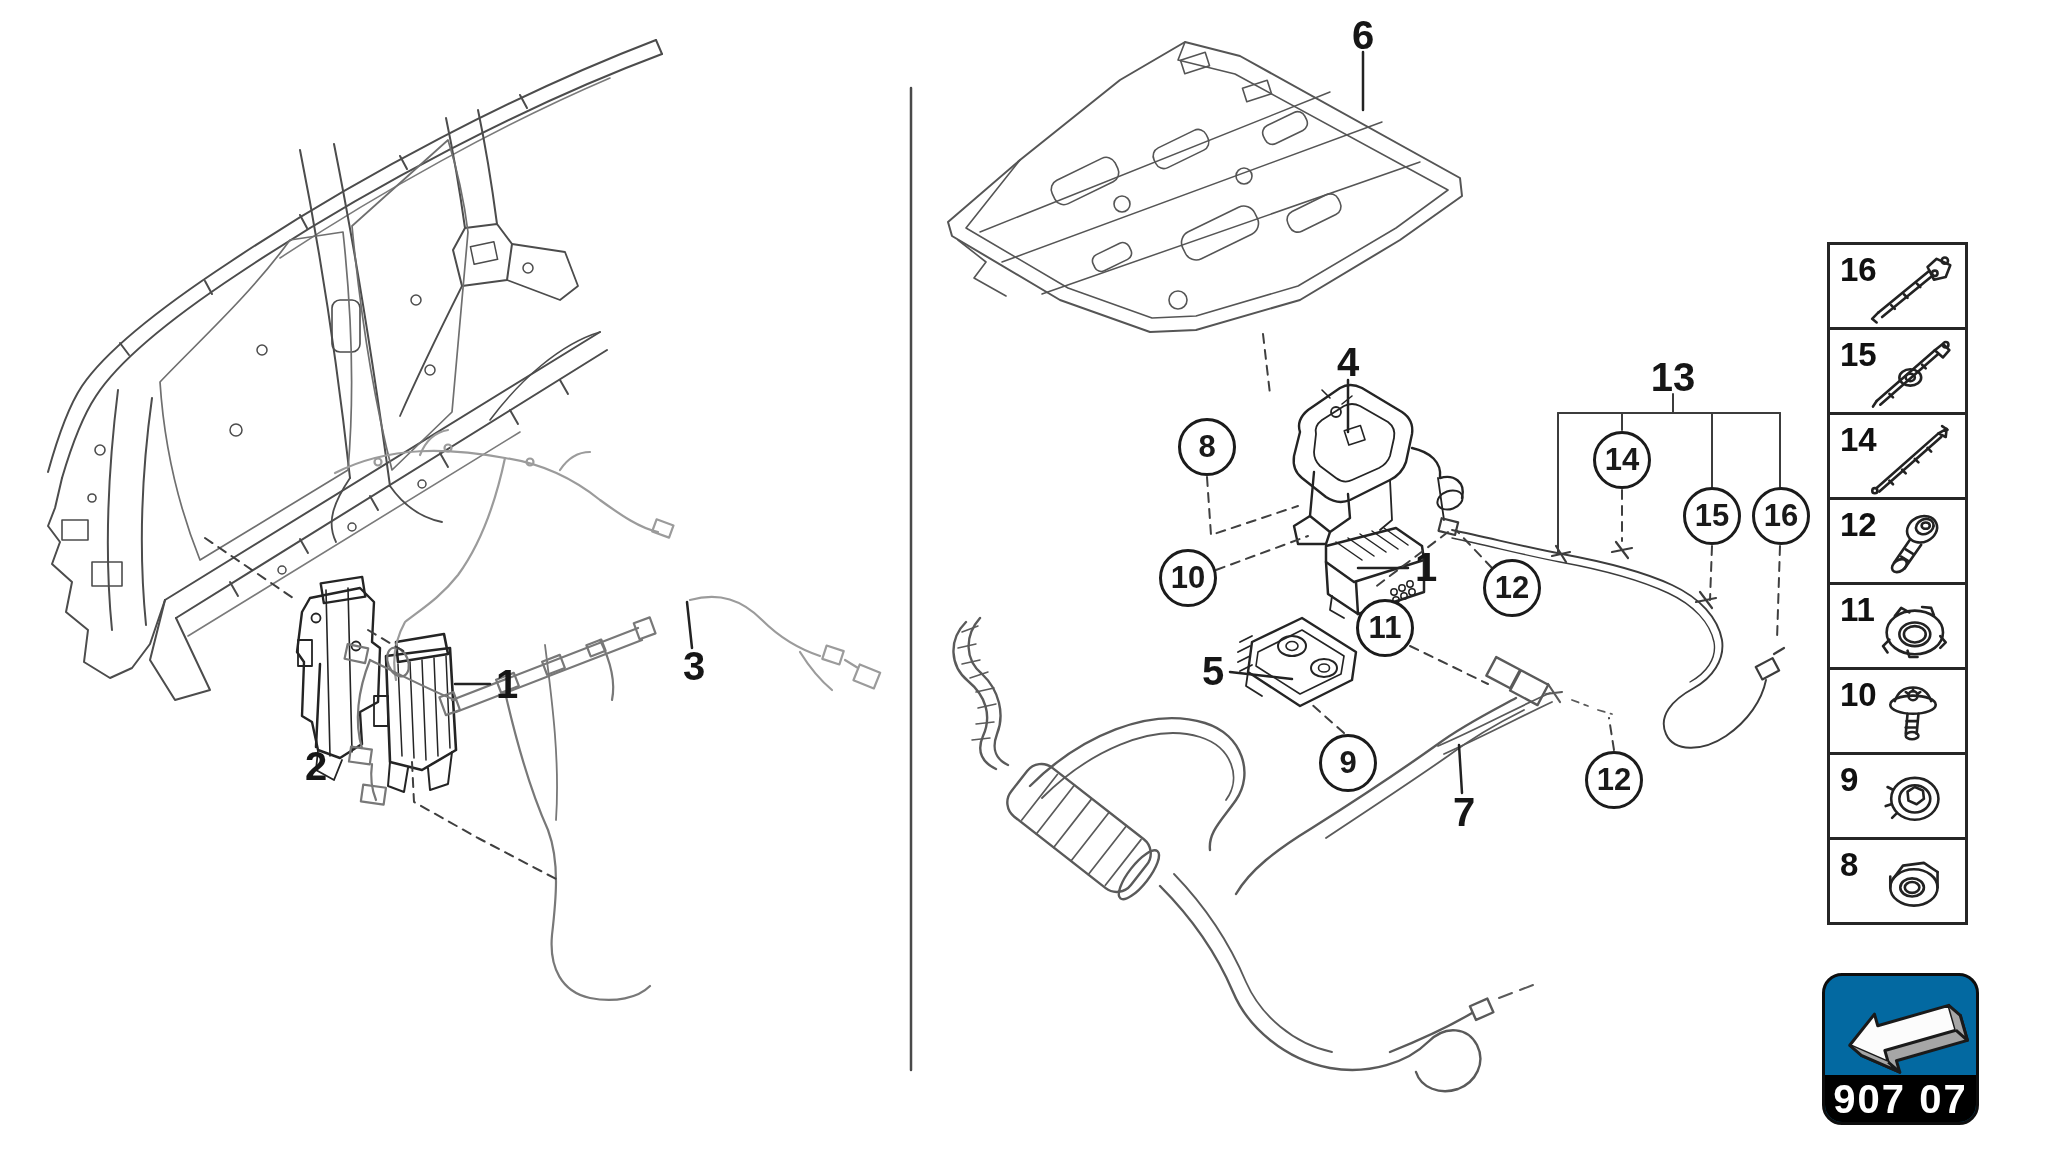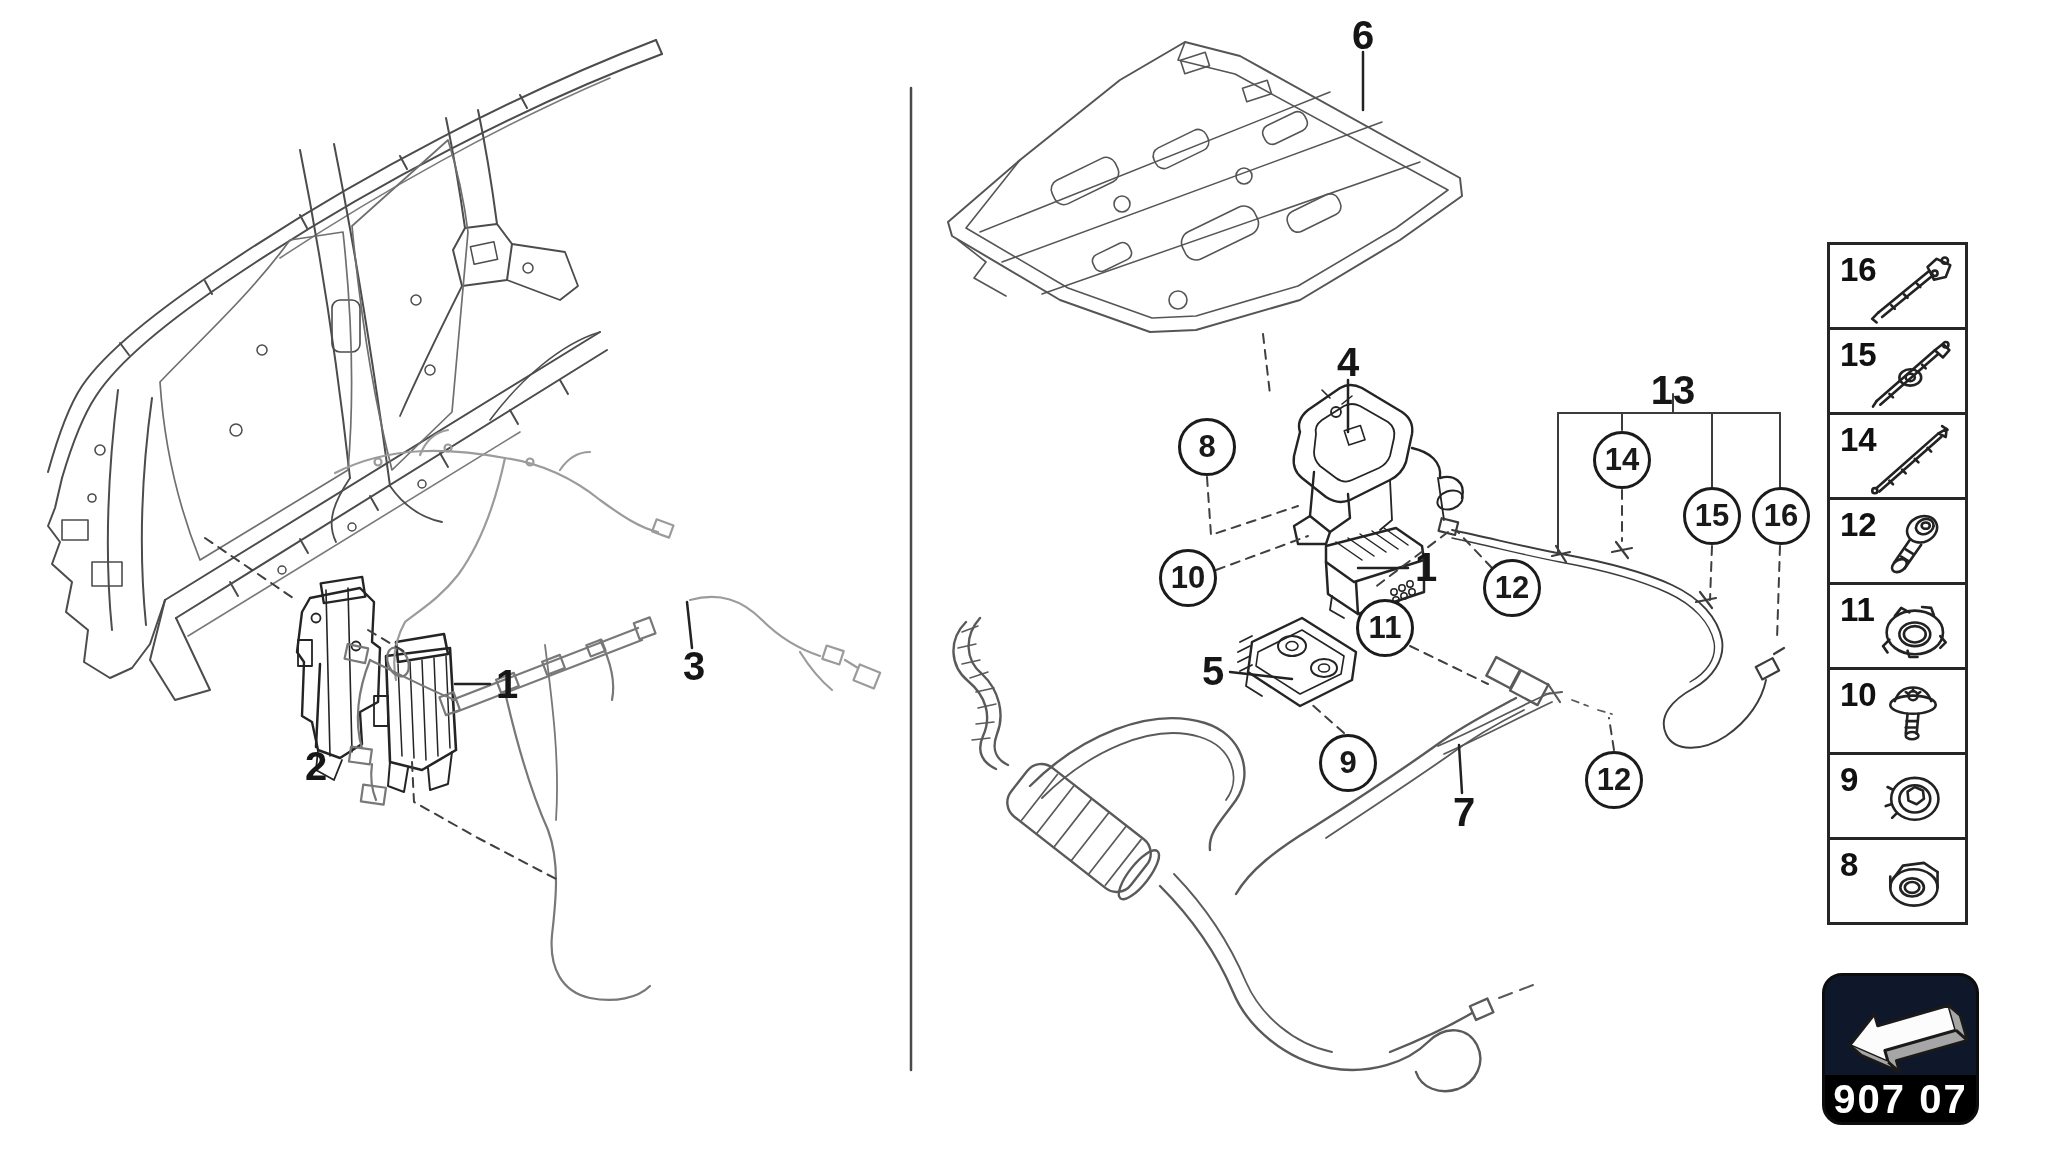--- a/index.html
+++ b/index.html
@@ -10,21 +10,21 @@
   .callout{position:absolute;width:58px;height:58px;border:3.5px solid #1b1b1b;border-radius:50%;
            background:#ffffff;display:flex;align-items:center;justify-content:center;
            font-size:31px;font-weight:bold;transform:translate(-50%,-50%);box-sizing:border-box;}
   #legend{position:absolute;left:1827px;top:242px;width:141px;}
   .legend-row{width:141px;height:88px;border:3px solid #262626;margin-top:-3px;background:#ffffff;
               box-sizing:border-box;position:relative;}
   .legend-row:first-child{margin-top:0;}
   .legend-num{position:absolute;left:10px;top:8px;font-size:33px;font-weight:bold;color:#111;line-height:1;}
   .legend-ico{position:absolute;right:2px;top:2px;width:100px;height:80px;}
   #badge{position:absolute;left:1822px;top:973px;width:157px;height:152px;border:3.5px solid #0d0d0d;
-         border-radius:20px;background:#0f172a;box-sizing:border-box;overflow:hidden;}
+         border-radius:20px;background:#0369a1;box-sizing:border-box;overflow:hidden;}
   #badge .band{position:absolute;left:0;right:0;bottom:0;height:47px;background:#000000;
          display:flex;align-items:center;justify-content:center;}
   #badge .band span{color:#ffffff;font-size:40px;font-weight:bold;letter-spacing:2px;line-height:1;}
   #badge svg{position:absolute;left:4px;top:6px;}
   svg *{vector-effect:non-scaling-stroke;}
 </style>
 </head>
 <body>
 
 <div id="stage">
@@ -300,21 +300,21 @@
 </svg>
 
 <div class="plabel" style="left:507px;top:684px">1</div>
 <div class="plabel" style="left:316px;top:766px">2</div>
 <div class="plabel" style="left:694px;top:666px">3</div>
 <div class="plabel" style="left:1348px;top:362px">4</div>
 <div class="plabel" style="left:1426px;top:567px">1</div>
 <div class="plabel" style="left:1213px;top:671px">5</div>
 <div class="plabel" style="left:1363px;top:35px">6</div>
 <div class="plabel" style="left:1464px;top:812px">7</div>
-<div class="plabel" style="left:1673px;top:390px">13</div>
+<div class="plabel" style="left:1673px;top:377px">13</div>
 
 <div class="callout" style="left:1207px;top:447px">8</div>
 <div class="callout" style="left:1188px;top:578px">10</div>
 <div class="callout" style="left:1385px;top:628px">11</div>
 <div class="callout" style="left:1348px;top:763px">9</div>
 <div class="callout" style="left:1512px;top:588px">12</div>
 <div class="callout" style="left:1614px;top:780px">12</div>
 <div class="callout" style="left:1622px;top:460px">14</div>
 <div class="callout" style="left:1712px;top:516px">15</div>
 <div class="callout" style="left:1781px;top:516px">16</div>

